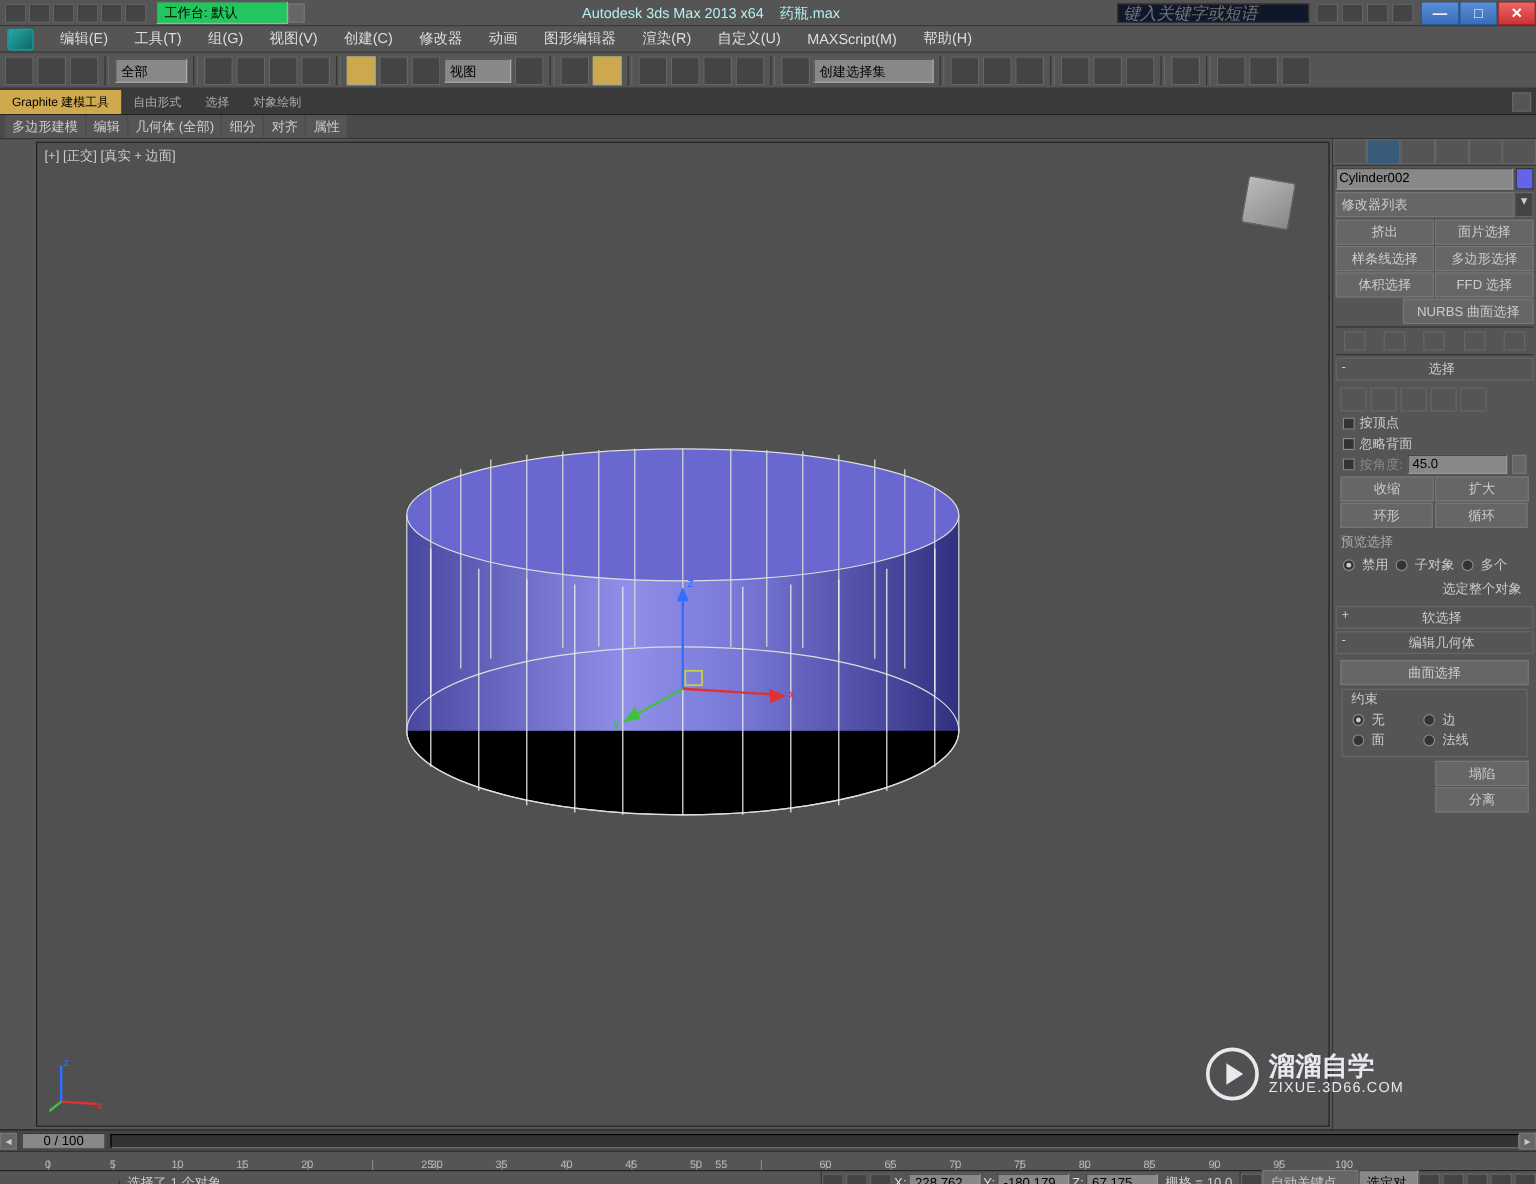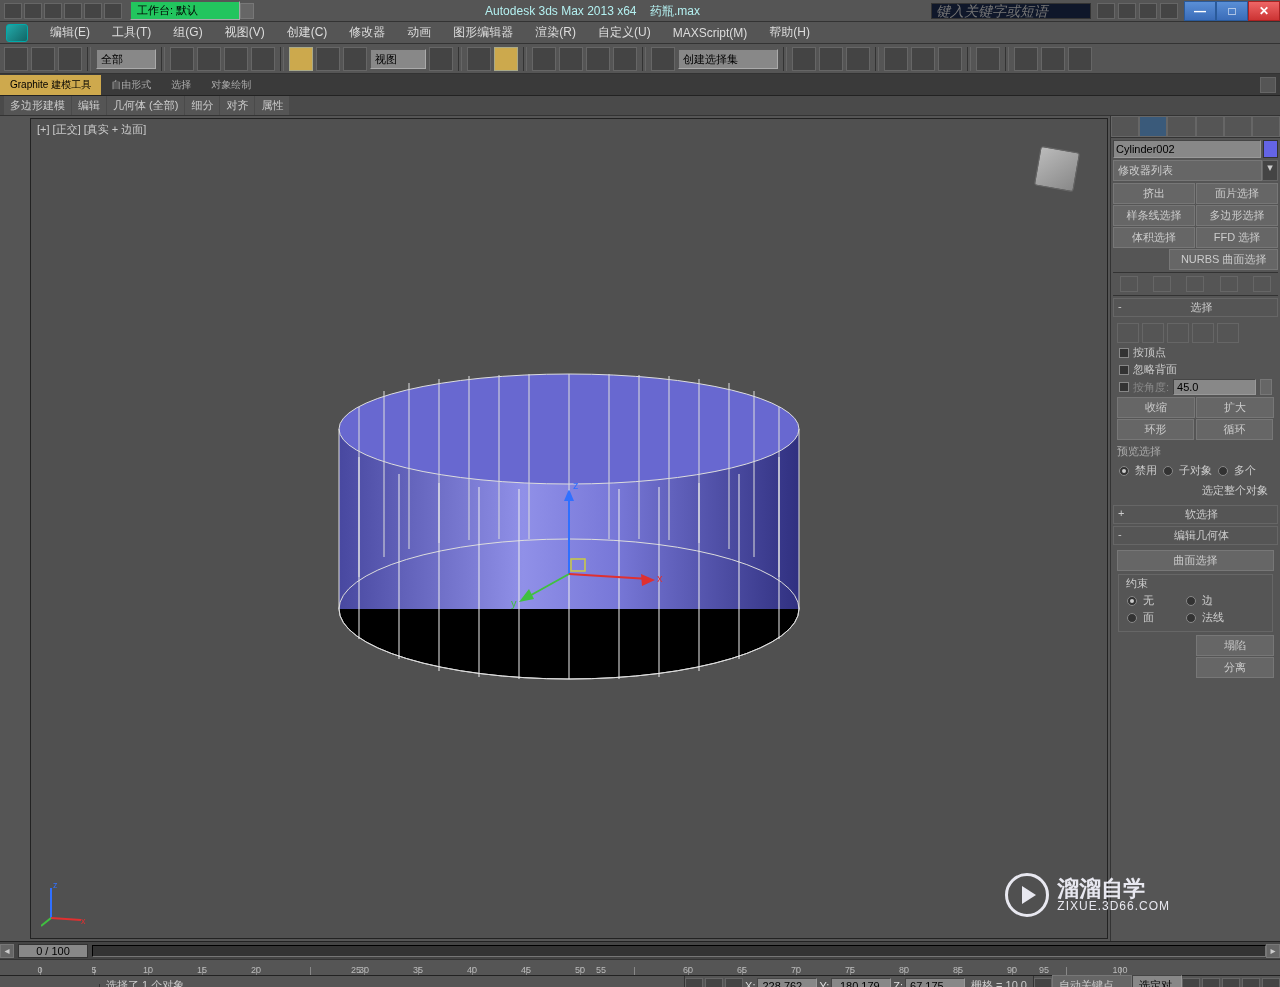--- a/index.html
+++ b/index.html
@@ -446,21 +446,21 @@
     <div class="lbl" style="left: 796px;">70</div>
     <div class="marker" style="left: 850px;"></div>
     <div class="lbl" style="left: 850px;">75</div>
     <div class="marker" style="left: 904px;"></div>
     <div class="lbl" style="left: 904px;">80</div>
     <div class="marker" style="left: 958px;"></div>
     <div class="lbl" style="left: 958px;">85</div>
     <div class="marker" style="left: 1012px;"></div>
     <div class="lbl" style="left: 1012px;">90</div>
     <div class="marker" style="left: 1066px;"></div>
-    <div class="lbl" style="left: 1044px;">95</div>
+    <div class="lbl" style="left: 1066px;">95</div>
     <div class="marker" style="left: 1120px;"></div>
     <div class="lbl" style="left: 1120px;">100</div>
   </div>
 
 <div class="statusrow">
   <div class="cell" style="width:100px"></div>
   <div class="cell" style="flex:1">选择了 1 个对象</div>
   <div class="icons">
       <div></div>
       <div></div>

